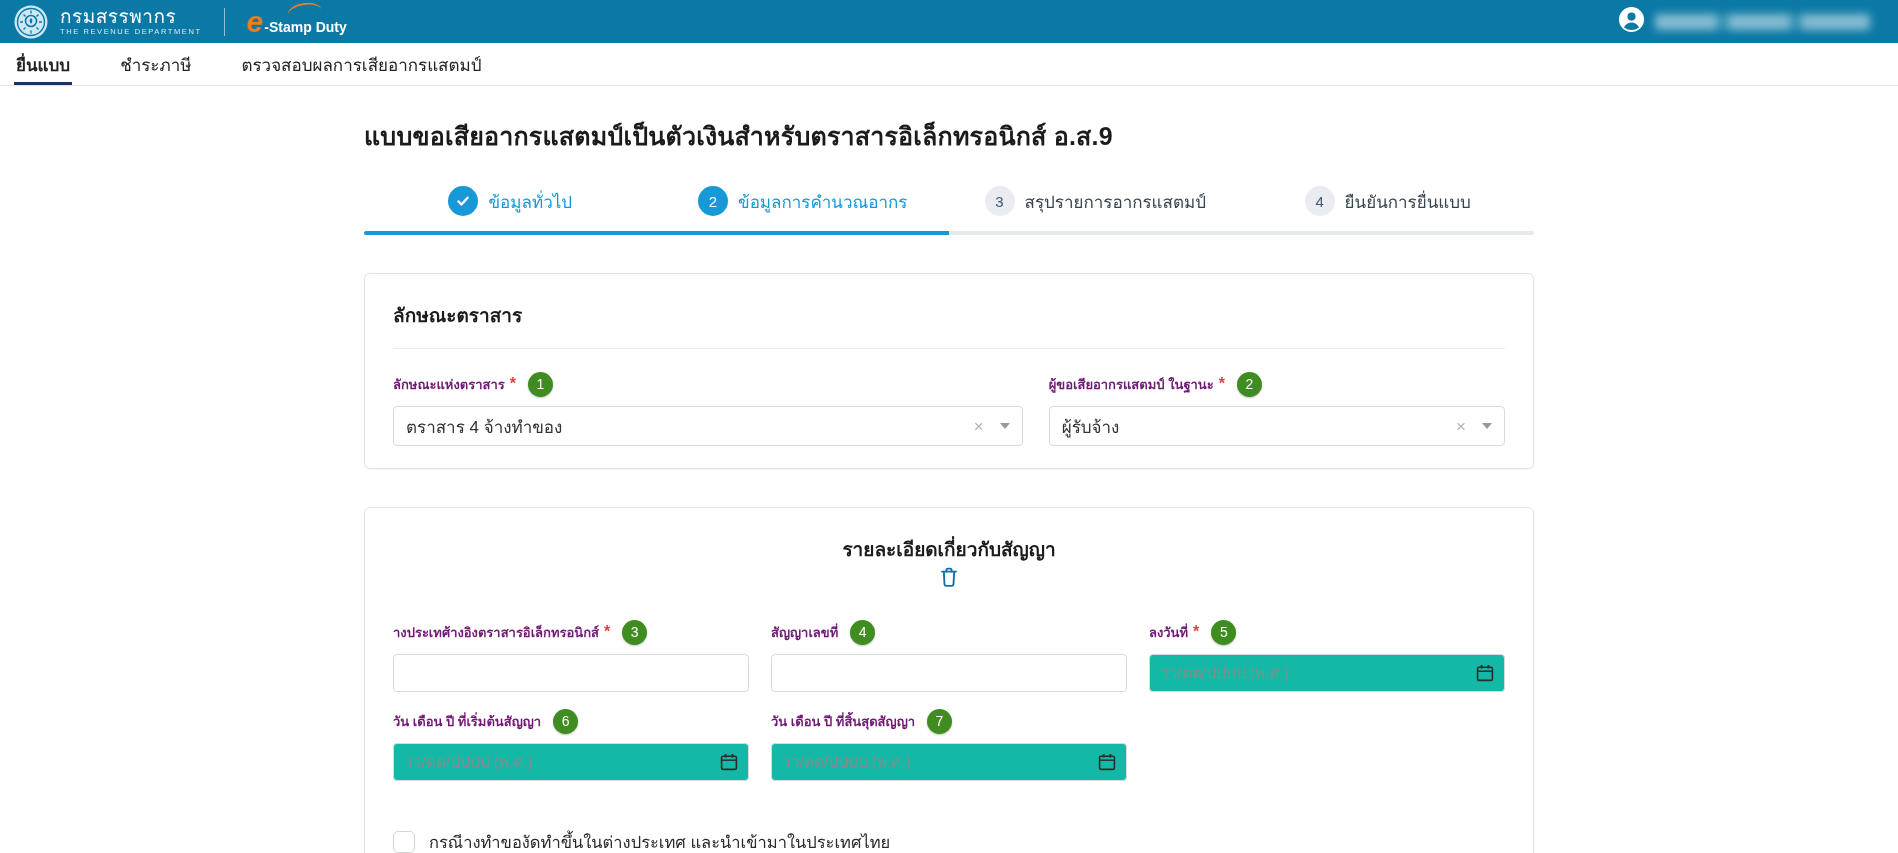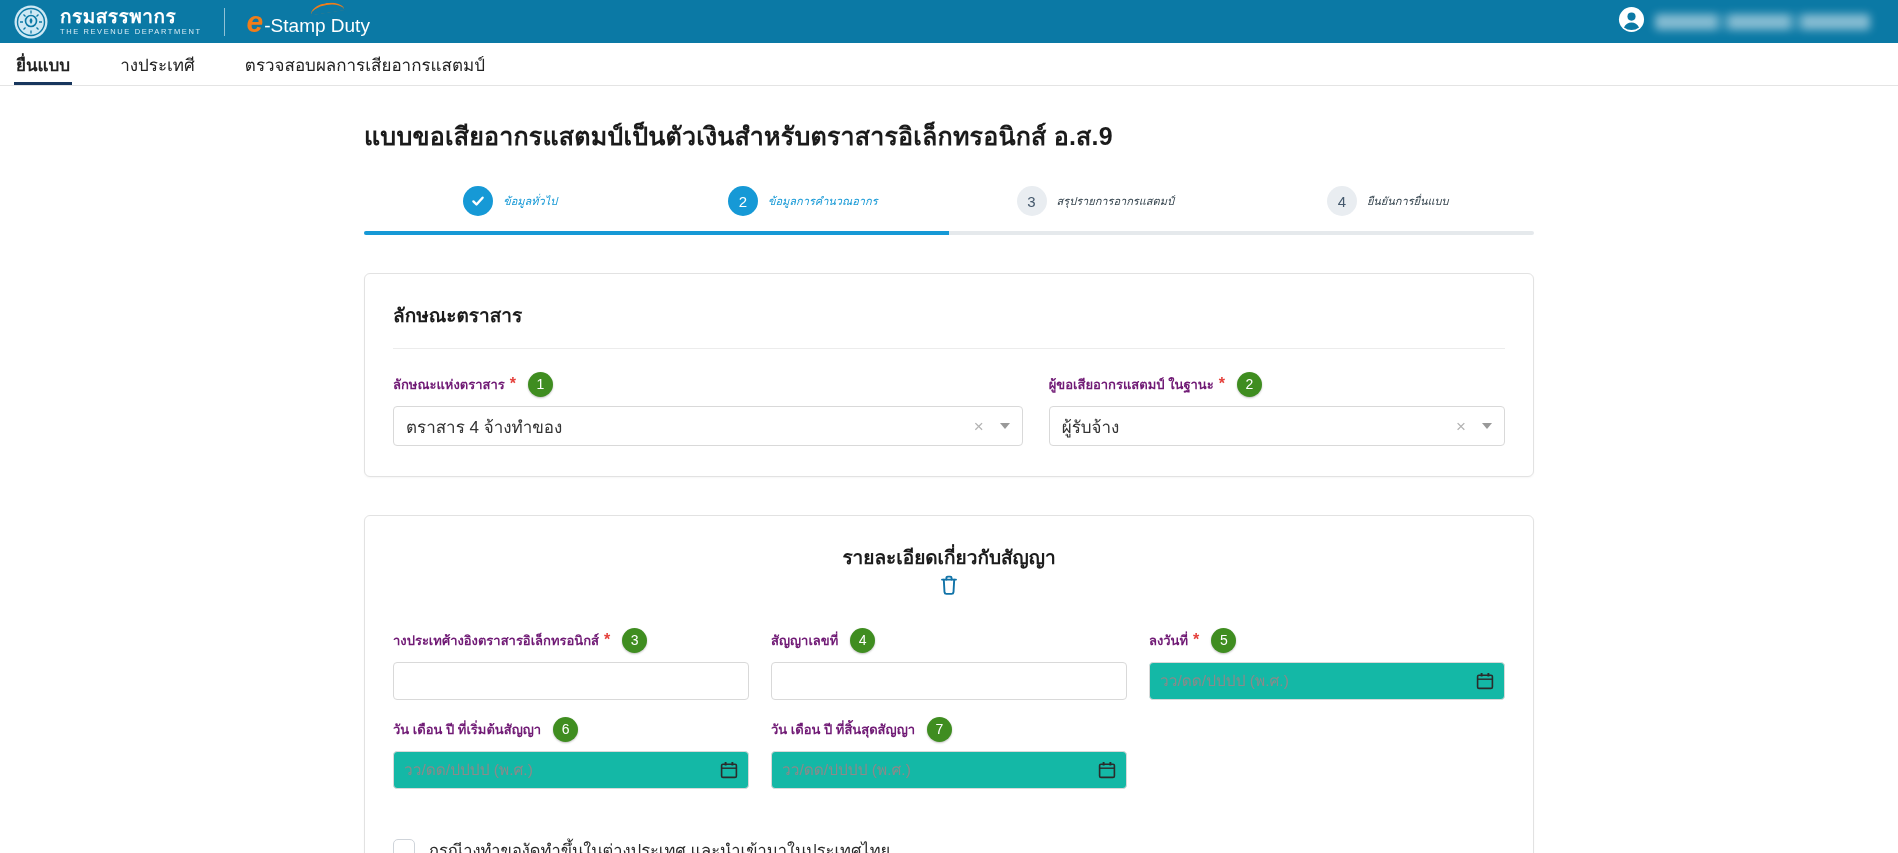--- a/index.html
+++ b/index.html
@@ -3,26 +3,26 @@
 <meta charset="utf-8">
 <style>
   * { margin:0; padding:0; box-sizing:border-box; }
   html,body { background:#fff; }
   body { font-family:"Liberation Sans","DejaVu Sans",sans-serif; width:1898px; height:853px; overflow:hidden; color:#212121; }
 
   
   .topbar { height:43px; background:#0b79a5; display:flex; align-items:center; justify-content:space-between; padding:0 28px 0 14px; }
   .brand { display:flex; align-items:center; gap:12px; }
   .emblem { width:34px; height:34px; display:inline-flex; }
-  .org-name { color:#fff; font-size:19px; font-weight:bold; line-height:1.05; letter-spacing:.5px; }
+  .org-name { color:#fff; font-size:19px; font-weight:normal; line-height:1.05; letter-spacing:.5px; }
   .org-sub { color:#d8ecf5; font-size:7.5px; letter-spacing:1.6px; margin-top:1px; }
   .vdiv { width:1px; height:28px; background:rgba(255,255,255,.55); margin:0 10px; }
   .product-logo { display:flex; align-items:baseline; position:relative; }
   .logo-e { color:#ef7d1a; font-size:30px; font-weight:bold; font-style:italic; line-height:1; margin-right:1px; }
-  .logo-rest { color:#fff; font-size:19px; font-weight:normal; }
+  .logo-rest { color:#fff; font-size:14px; font-weight:bold; }
   .logo-swoosh { position:absolute; top:-4px; right:26px; width:34px; height:10px; border-top:2.5px solid #ef7d1a; transform:rotate(-9deg); border-radius:50%/100% 100% 0 0; }
   .user { display:flex; align-items:center; gap:10px; }
   .redacted { display:inline-block; width:215px; height:16px; border-radius:3px;
               background:linear-gradient(90deg, rgba(255,255,255,.5) 0 28%, rgba(255,255,255,.15) 30% 33%, rgba(255,255,255,.5) 35% 62%, rgba(255,255,255,.15) 64% 67%, rgba(255,255,255,.5) 69% 100%);
               filter:blur(4px); }
 
   
   .tabs { height:43px; background:#fff; border-bottom:1px solid #e4e4e4; display:flex; align-items:stretch; padding-left:14px; }
   .tab { position:relative; display:flex; align-items:center; font-size:17px; color:#222; padding:0 2px; margin-right:46px; cursor:pointer; }
   .tab.active { font-weight:bold; }
@@ -32,28 +32,28 @@
   .content { width:1170px; margin:0 auto; padding-top:30px; }
   h1.page-title { font-size:25px; font-weight:bold; color:#1b1b1b; letter-spacing:.2px; }
 
   
   .stepper { margin-top:30px; }
   .steps-row { display:flex; }
   .step { flex:1; display:flex; align-items:center; justify-content:center; gap:10px; cursor:pointer; }
   .step-circle { width:30px; height:30px; border-radius:50%; display:inline-flex; align-items:center; justify-content:center; font-size:15px; flex:0 0 auto; }
   .step.done .step-circle, .step.active .step-circle { background:#1699d6; color:#fff; }
   .step.upcoming .step-circle { background:#e9edf1; color:#44586c; }
-  .step-label { font-size:11px;font-style:italic; }
+  .step-label { font-size:17px; }
   .step.done .step-label, .step.active .step-label { color:#1699d6; }
   .step.upcoming .step-label { color:#36454f; }
   .step-track { margin-top:15px; height:4px; background:#e5e9ec; border-radius:2px; overflow:hidden; }
   .step-fill { height:100%; background:#1699d6; width:50%; }
 
   
-  .card { margin-top:38px; border:1px solid #e2e2e2; border-radius:6px; background:#fff; box-shadow:0 1px 2px rgba(0,0,0,.04); padding:26px 28px 30px; }
+  .card { margin-top:38px; border:1px solid #e2e2e2; border-radius:6px; background:#fff; box-shadow:0 1px 2px rgba(0,0,0,.04); padding:26px 28px 22px; }
   .card-head { display:flex; align-items:center; justify-content:space-between; }
   .card-title { font-size:19px; font-weight:bold; color:#1c1c1c; }
   .card-divider { border:none; border-top:1px solid #ececec; margin:18px 0 22px; }
   .trash-btn { background:none; border:none; cursor:pointer; padding:2px; display:inline-flex; }
 
   .flabel { display:flex; align-items:center; margin-bottom:9px; min-height:26px; }
   .ltext { font-size:13px; font-weight:bold; color:#701a75; }
   .req { color:#e5413c; font-size:16px; margin-left:5px; font-weight:bold; }
   .badge { width:25px; height:25px; border-radius:50%; background:#3f8d20; color:#fff; font-size:14px; display:inline-flex; align-items:center; justify-content:center; margin-left:12px; box-shadow:0 1px 2px rgba(0,0,0,.25); }
 
@@ -108,21 +108,21 @@
         <circle cx="14" cy="11" r="4.2" fill="#0b79a5"></circle>
         <path d="M6.2 22.2c1.6-3.6 4.5-5.2 7.8-5.2s6.2 1.6 7.8 5.2a13 13 0 0 1-15.6 0z" fill="#0b79a5"></path>
       </svg>
     </span>
     <span class="redacted"></span>
   </div>
 </header>
 
 <nav class="tabs">
   <div class="tab active">ยื่นแบบ</div>
-  <div class="tab">างประเทศี</div>
+  <div class="tab">ชำระภาษี</div>
   <div class="tab">ตรวจสอบผลการเสียอากรแสตมป์</div>
 </nav>
 
 <main class="content">
   <h1 class="page-title">แบบขอเสียอากรแสตมป์เป็นตัวเงินสำหรับตราสารอิเล็กทรอนิกส์ อ.ส.9</h1>
 
   <div class="stepper">
     <div class="steps-row">
       <div class="step done">
         <span class="step-circle">

